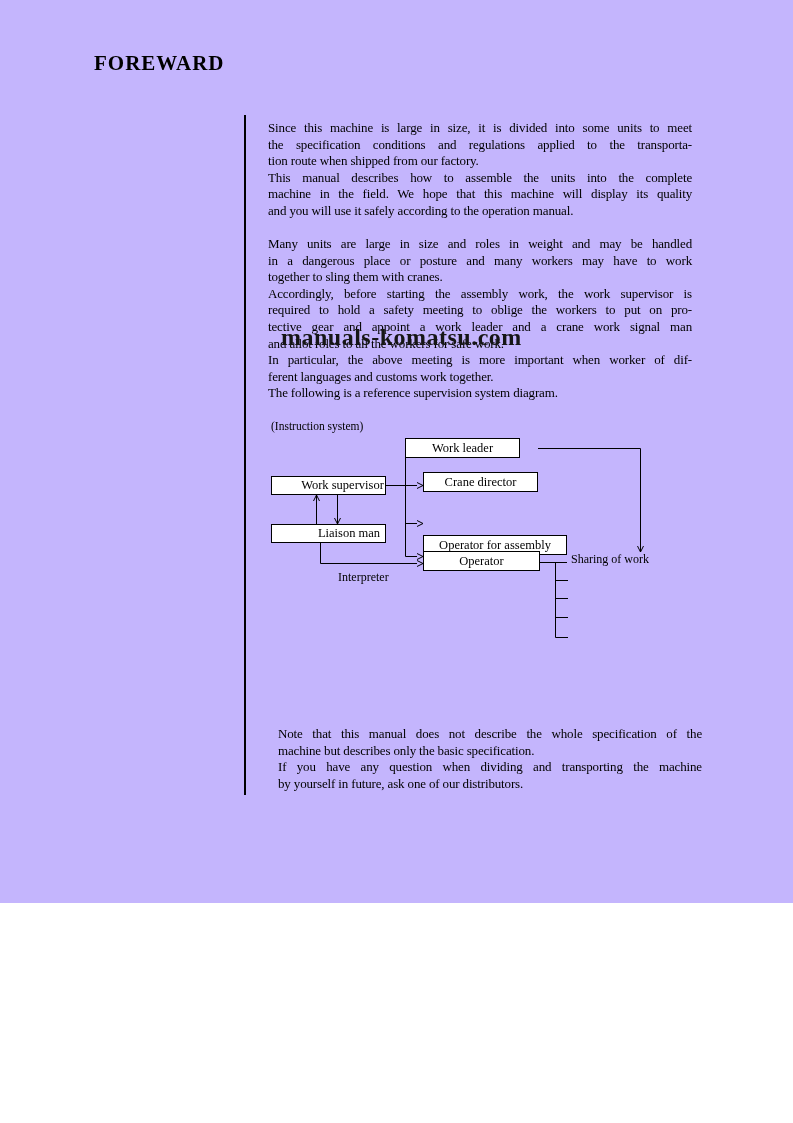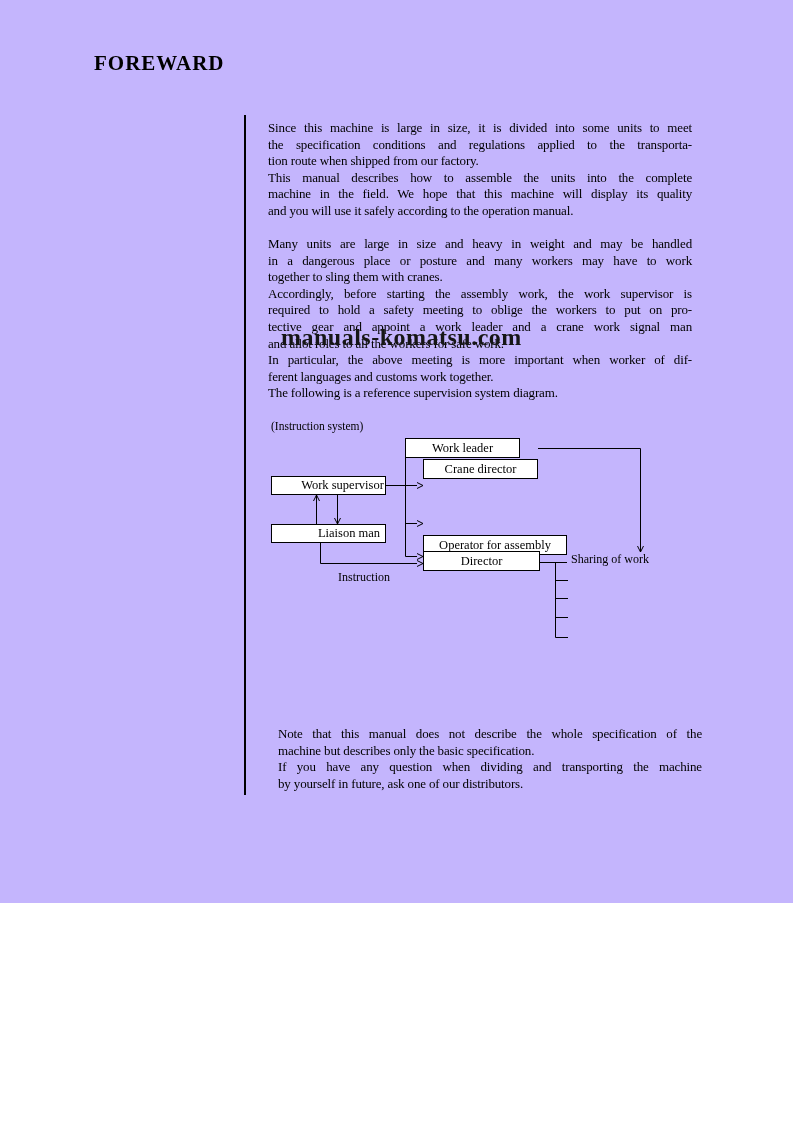--- a/index.html
+++ b/index.html
@@ -25,21 +25,21 @@
     font-size:24px; font-weight:bold; letter-spacing:0.5px; color:#161616; white-space:nowrap;
   }
   .diagram { position:absolute; left:0; top:0; width:793px; height:1123px; pointer-events:none; }
   .diagram-caption { position:absolute; left:271px; top:420px; font-size:11.5px; }
   .dbox {
     position:absolute; border:1px solid #000; background:#fff; box-sizing:border-box;
     display:flex; align-items:center; justify-content:center; font-size:12.5px; white-space:nowrap;
   }
   .box-leader     { left:405px; top:438px; width:115px; height:20px; }
   .box-supervisor { left:271px; top:476px; width:115px; height:19px;padding-left:28px; }
-  .box-crane      { left:423px; top:459px; width:115px; height:20px; }
+  .box-crane      { left:423px; top:472px; width:115px; height:20px; }
   .box-operator   { left:423px; top:535px; width:144px; height:20px; }
   .box-liaison    { left:271px; top:524px; width:115px; height:19px;padding-left:41px; }
   .box-mechanics  { left:423px; top:551px; width:117px; height:20px; }
   .lbl { position:absolute; font-size:12px; white-space:nowrap; }
   .lbl-director { left:527px; top:462px; width:112px; text-align:center; line-height:14px; white-space:normal; }
   .lbl-interpreter { left:338px; top:570px; }
   .lbl-sharing { left:571px; top:552px; }
   .connectors { position:absolute; left:0; top:0; }
 </style>
 </head>
@@ -54,21 +54,21 @@
   <div class="para p1">
     <div class="ln j">Since this machine is large in size, it is divided into some units to meet</div>
     <div class="ln j">the specification conditions and regulations applied to the transporta-</div>
     <div class="ln">tion route when shipped from our factory.</div>
     <div class="ln j">This manual describes how to assemble the units into the complete</div>
     <div class="ln j">machine in the field.  We hope that this machine will display its quality</div>
     <div class="ln">and you will use it safely according to the operation manual.</div>
   </div>
 
   <div class="para p2">
-    <div class="ln j">Many units are large in size and heavy in weight and may be handled</div>
+    <div class="ln j">Many units are large in size and roles in weight and may be handled</div>
     <div class="ln j">in a dangerous place or posture and many workers may have to work</div>
     <div class="ln">together to sling them with cranes.</div>
     <div class="ln j">Accordingly, before starting the assembly work, the work supervisor is</div>
     <div class="ln j">required to hold a safety meeting to oblige the workers to put on pro-</div>
     <div class="ln j">tective gear and appoint a work leader and a crane work signal man</div>
     <div class="ln">and allot roles to all the workers for safe work.</div>
     <div class="ln j">In particular, the above meeting is more important when worker of dif-</div>
     <div class="ln">ferent languages and customs work together.</div>
     <div class="ln">The following is a reference supervision system diagram.</div>
   </div>
@@ -112,23 +112,23 @@
       <path d="M555.5 637.5 H568"></path>
     </svg>
 
     <div class="diagram-caption">(Instruction system)</div>
 
     <div class="dbox box-leader">Work leader</div>
     <div class="dbox box-supervisor">Work supervisor</div>
     <div class="dbox box-crane">Crane director</div>
     <div class="dbox box-operator">Operator for assembly</div>
     <div class="dbox box-liaison">Liaison man</div>
-    <div class="dbox box-mechanics">Director</div>
+    <div class="dbox box-mechanics">Operator</div>
 
-    <div class="lbl lbl-interpreter">Instruction</div>
+    <div class="lbl lbl-interpreter">Interpreter</div>
     <div class="lbl lbl-sharing">Sharing of work</div>
   </div>
 
   <div class="para p3">
     <div class="ln j">Note that this manual does not describe the whole specification of the</div>
     <div class="ln">machine but describes only the basic specification.</div>
     <div class="ln j">If you have any question when dividing and transporting the machine</div>
     <div class="ln">by yourself in future, ask one of our distributors.</div>
   </div>
 

